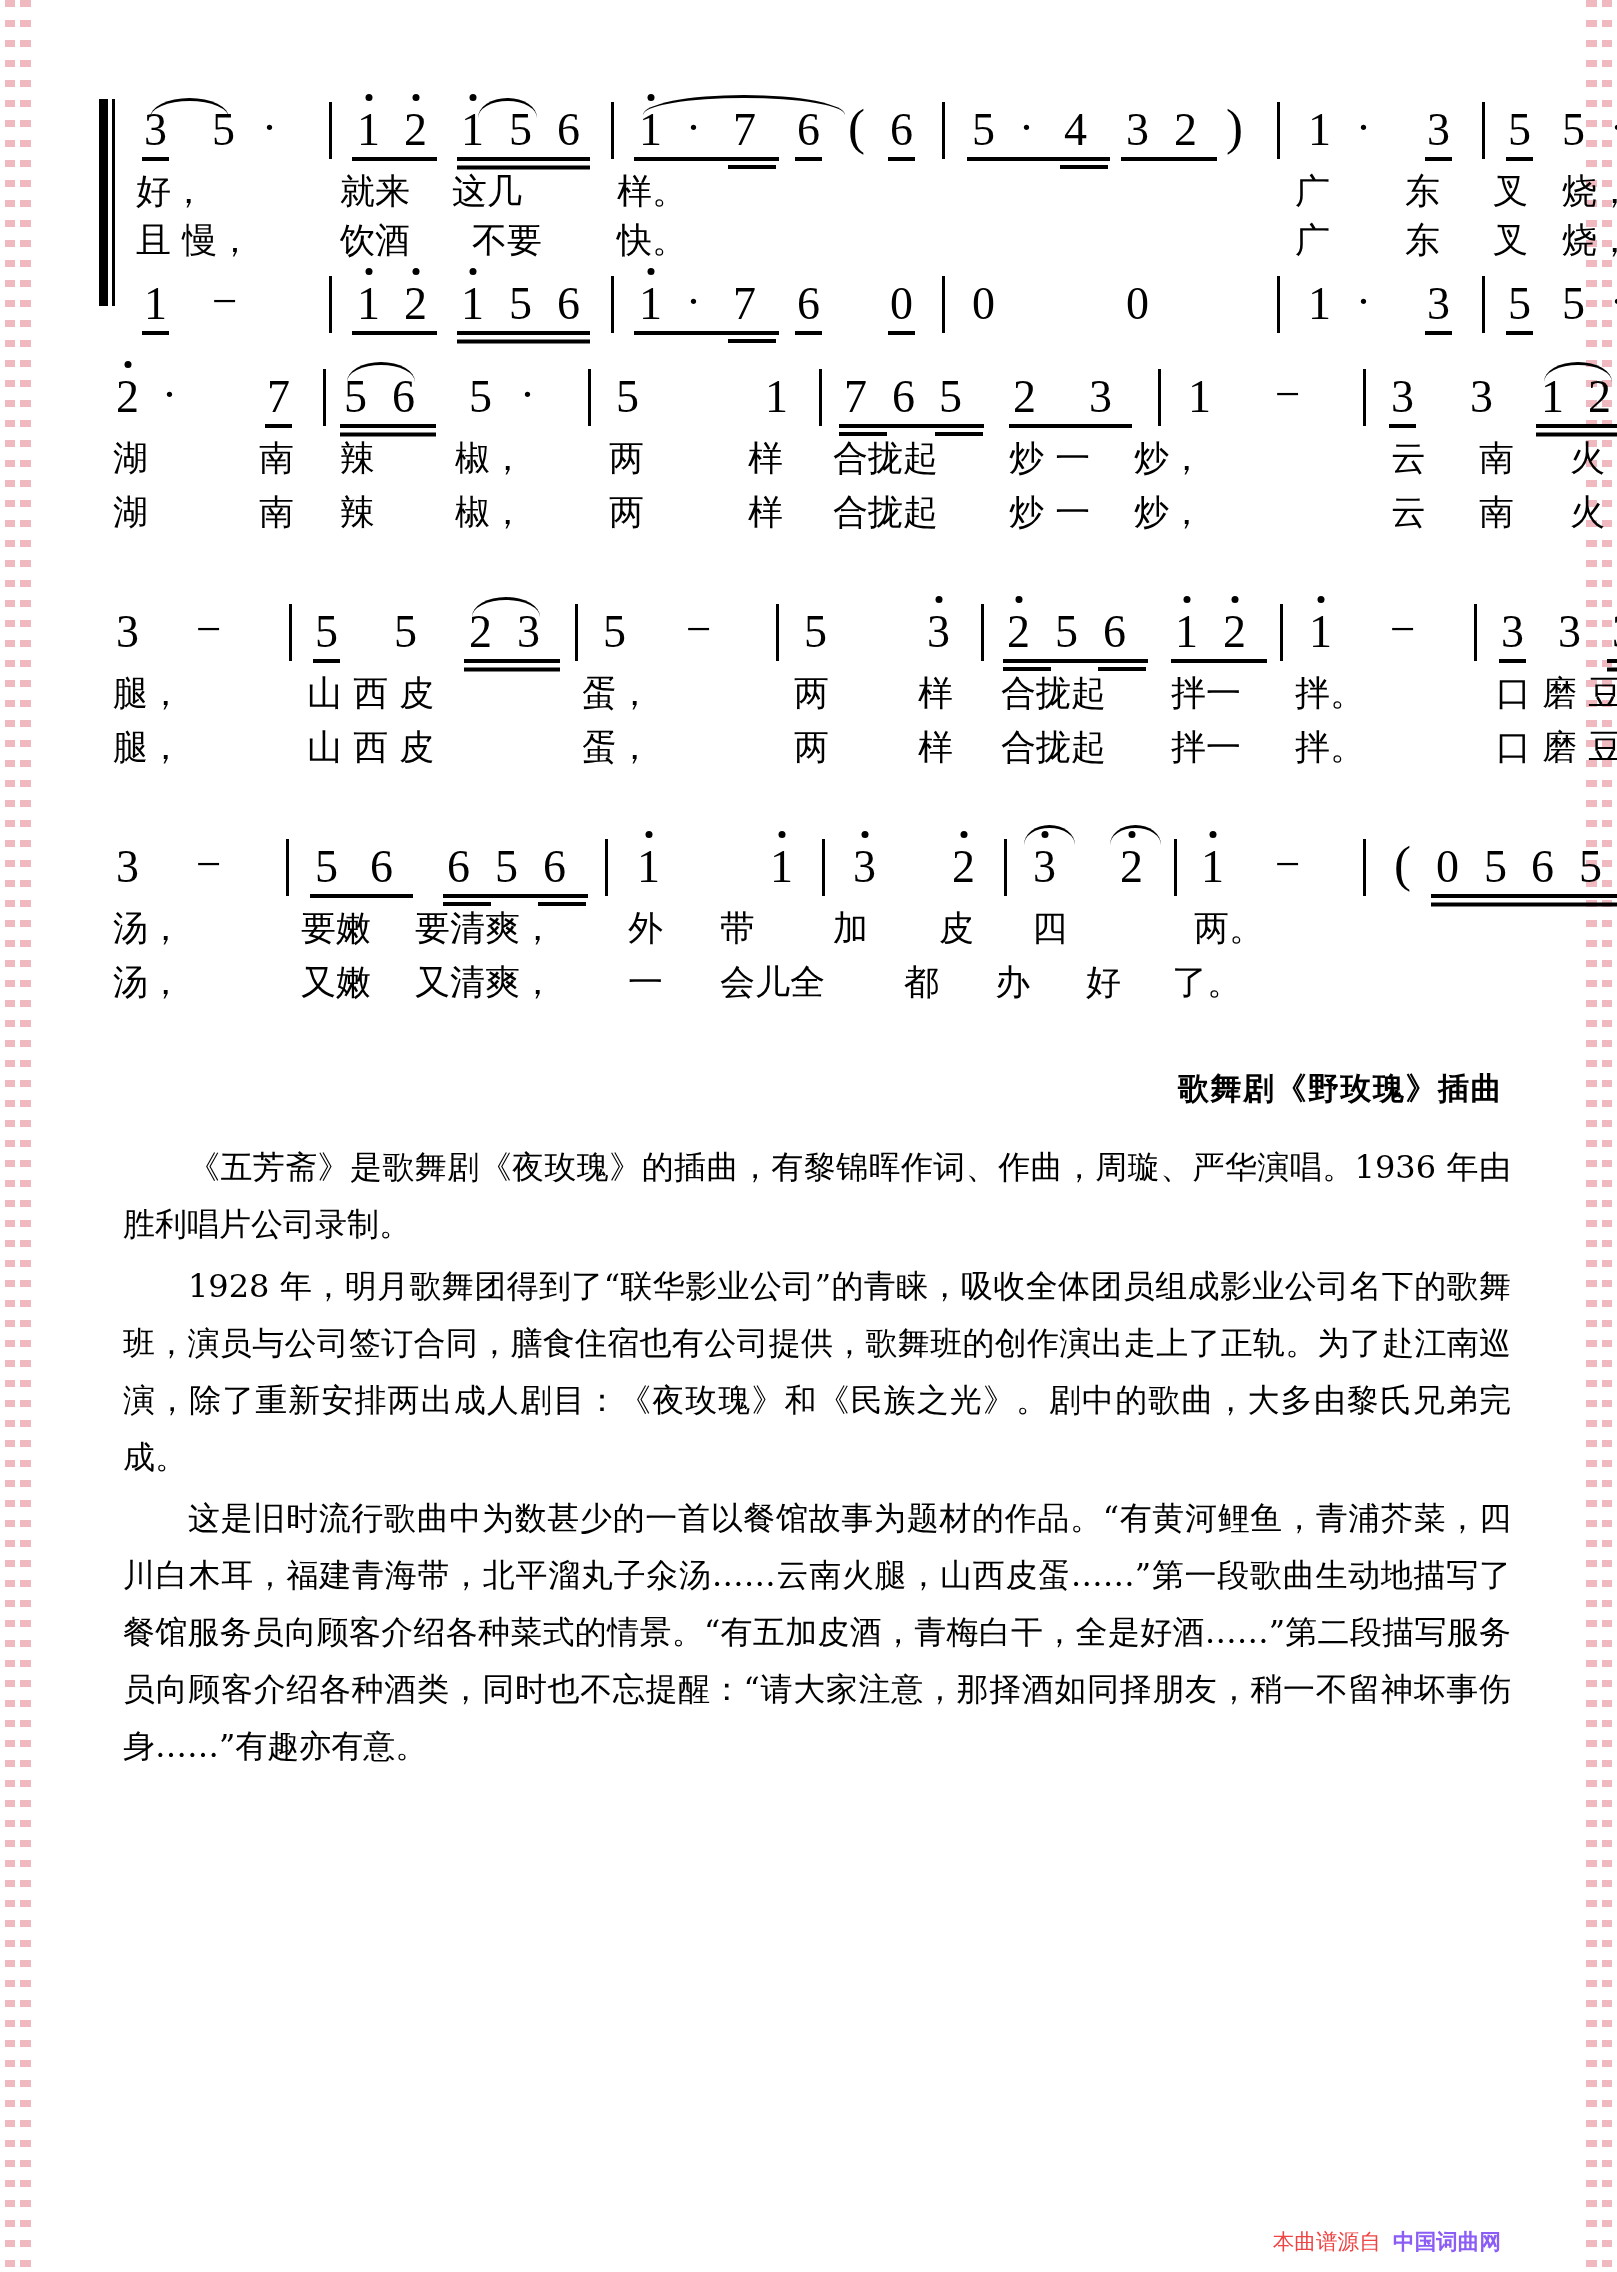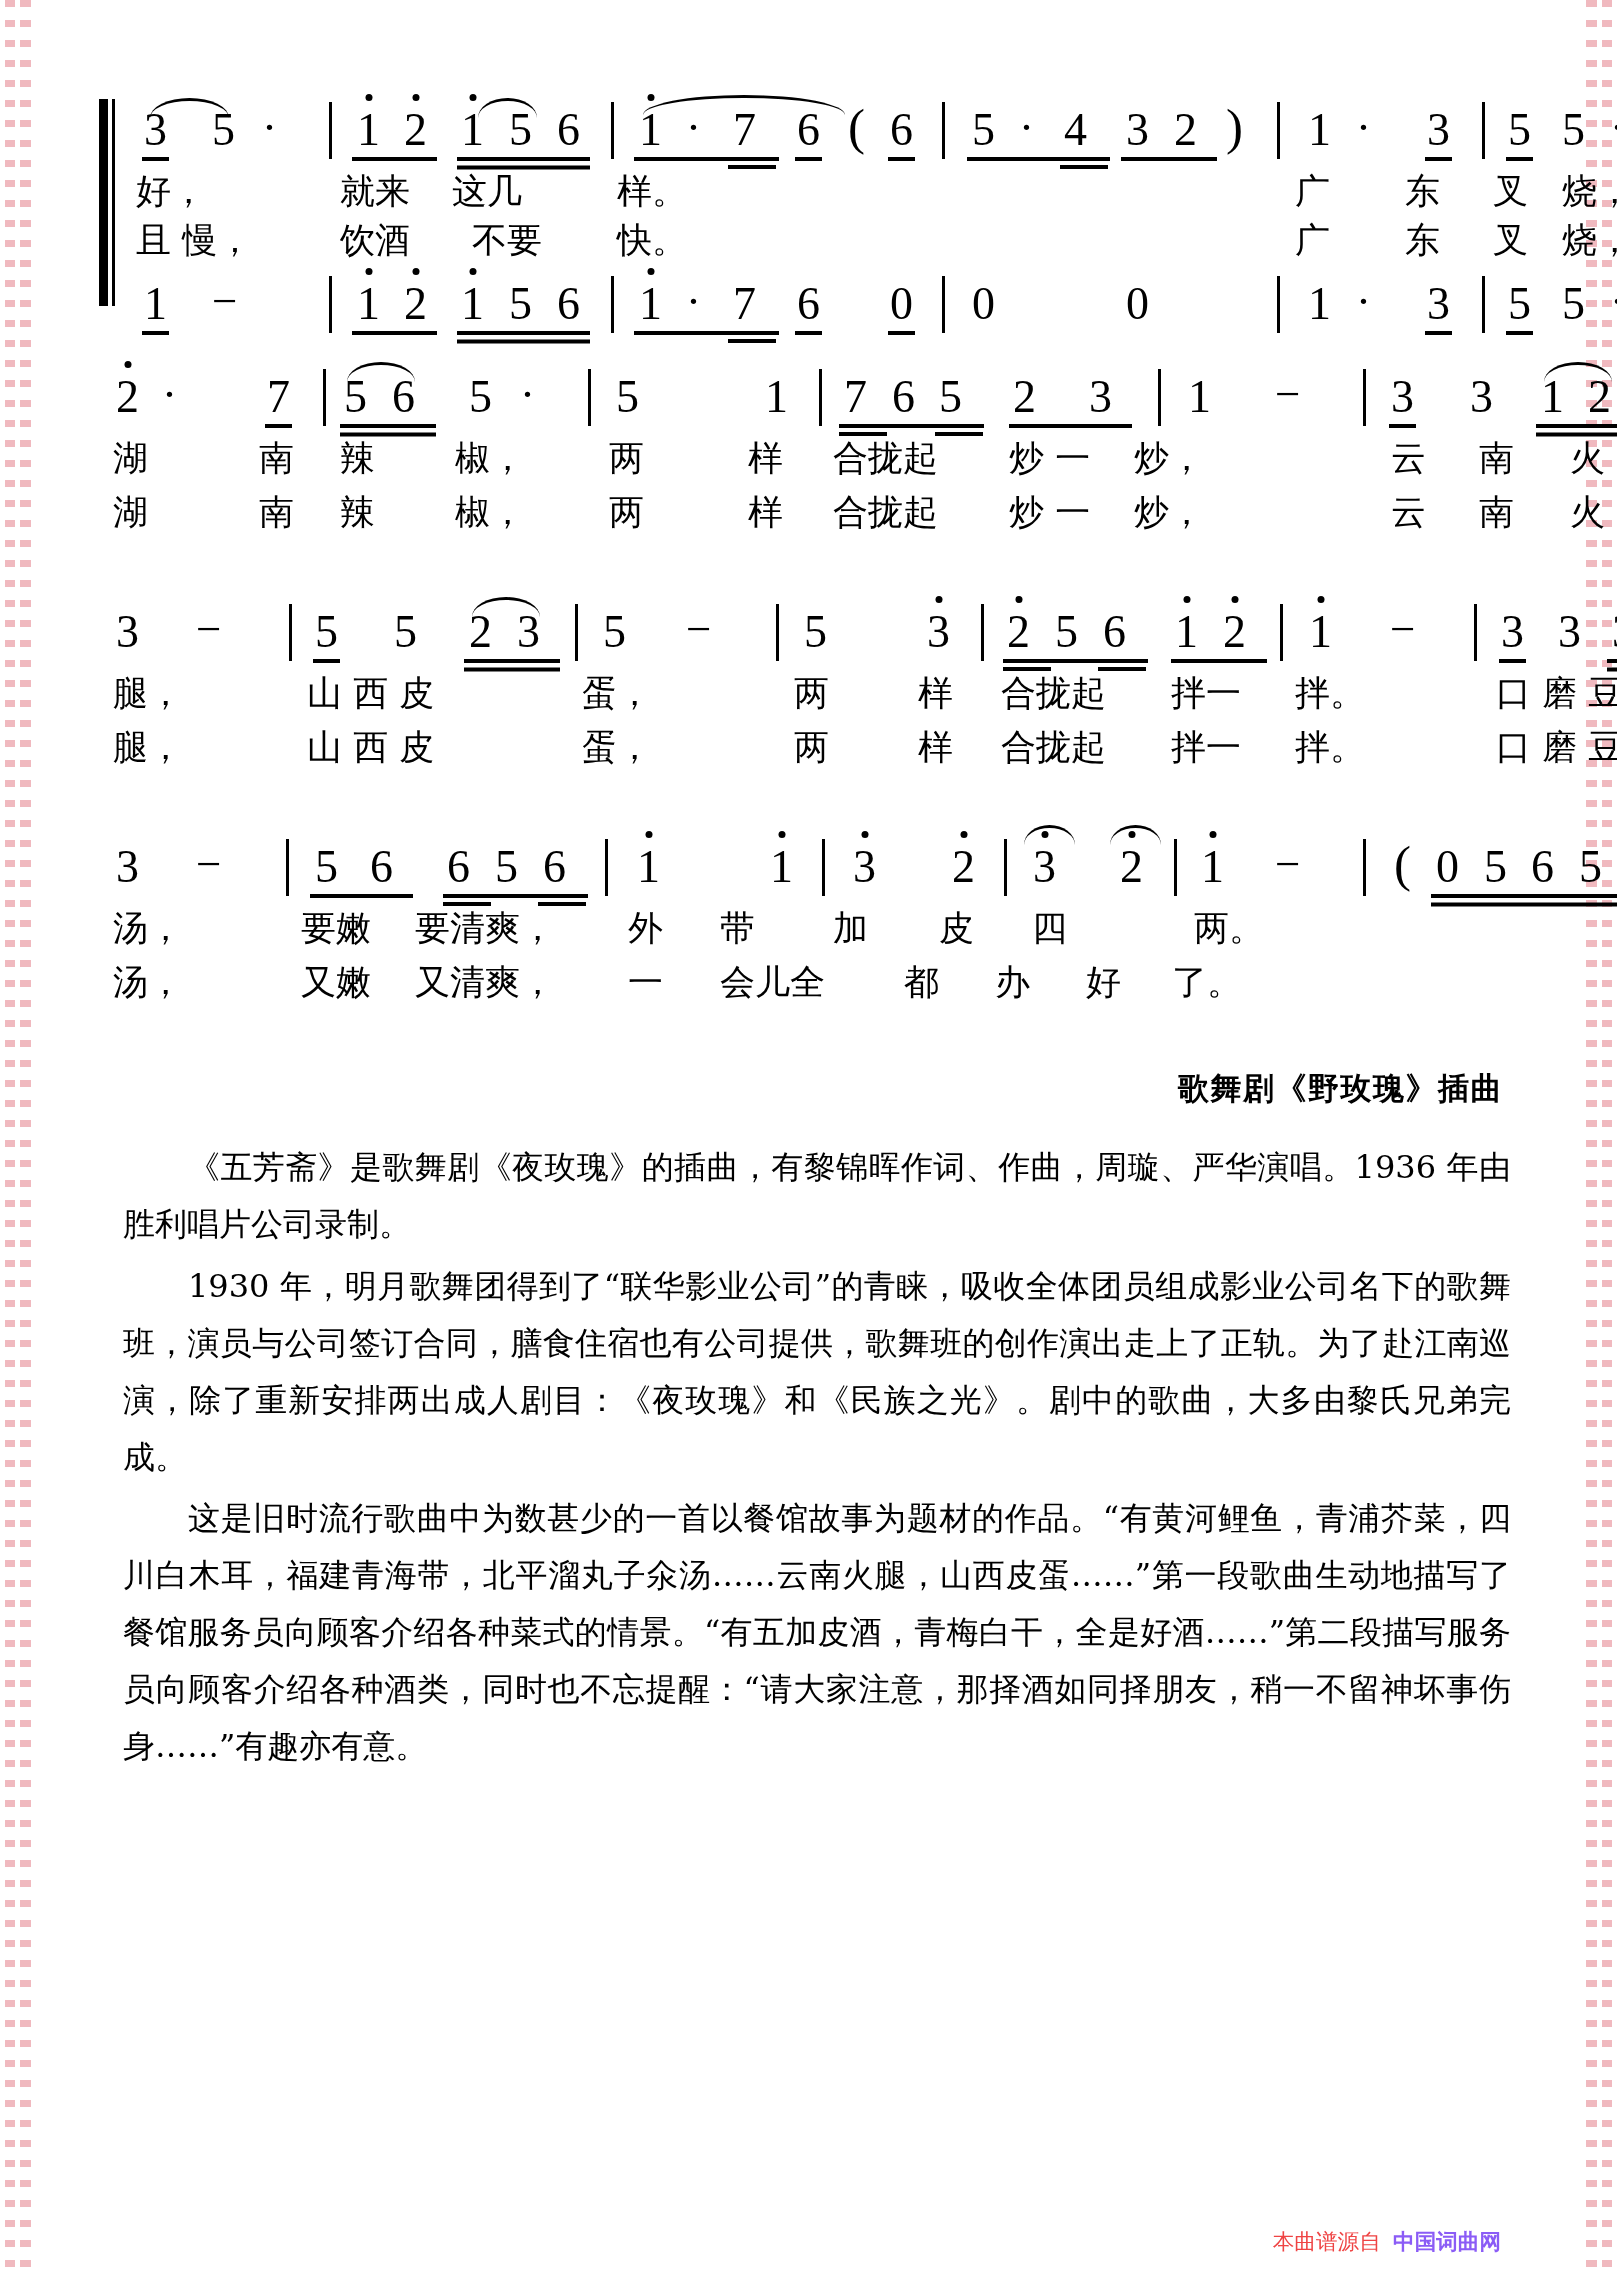--- a/index.html
+++ b/index.html
@@ -416,21 +416,21 @@
         <span class="ly" style="left:970px;">好</span>
         <span class="ly" style="left:1056px;">了。</span>
       </div>
     </div>
   </div>
 
   <div class="attrib">歌舞剧《野玫瑰》插曲</div>
 
   <div class="prose">
     <p>《五芳斋》是歌舞剧《夜玫瑰》的插曲，有黎锦晖作词、作曲，周璇、严华演唱。1936 年由胜利唱片公司录制。</p>
-    <p>1930 年，明月歌舞团得到了“联华影业公司”的青睐，吸收全体团员组成影业公司名下的歌舞班，演员与公司签订合同，膳食住宿也有公司提供，歌舞班的创作演出走上了正轨。为了赴江南巡演，除了重新安排两出成人剧目：《夜玫瑰》和《民族之光》。剧中的歌曲，大多由黎氏兄弟完成。</p>
+    <p>1928 年，明月歌舞团得到了“联华影业公司”的青睐，吸收全体团员组成影业公司名下的歌舞班，演员与公司签订合同，膳食住宿也有公司提供，歌舞班的创作演出走上了正轨。为了赴江南巡演，除了重新安排两出成人剧目：《夜玫瑰》和《民族之光》。剧中的歌曲，大多由黎氏兄弟完成。</p>
     <p>这是旧时流行歌曲中为数甚少的一首以餐馆故事为题材的作品。“有黄河鲤鱼，青浦芥菜，四川白木耳，福建青海带，北平溜丸子氽汤……云南火腿，山西皮蛋……”第一段歌曲生动地描写了餐馆服务员向顾客介绍各种菜式的情景。“有五加皮酒，青梅白干，全是好酒……”第二段描写服务员向顾客介绍各种酒类，同时也不忘提醒：“请大家注意，那择酒如同择朋友，稍一不留神坏事伤身……”有趣亦有意。</p>
   </div>
 
   <div class="footer">
     <span class="src">本曲谱源自</span>
     <span class="site">中国词曲网</span>
   </div>
 
 </div>
 

